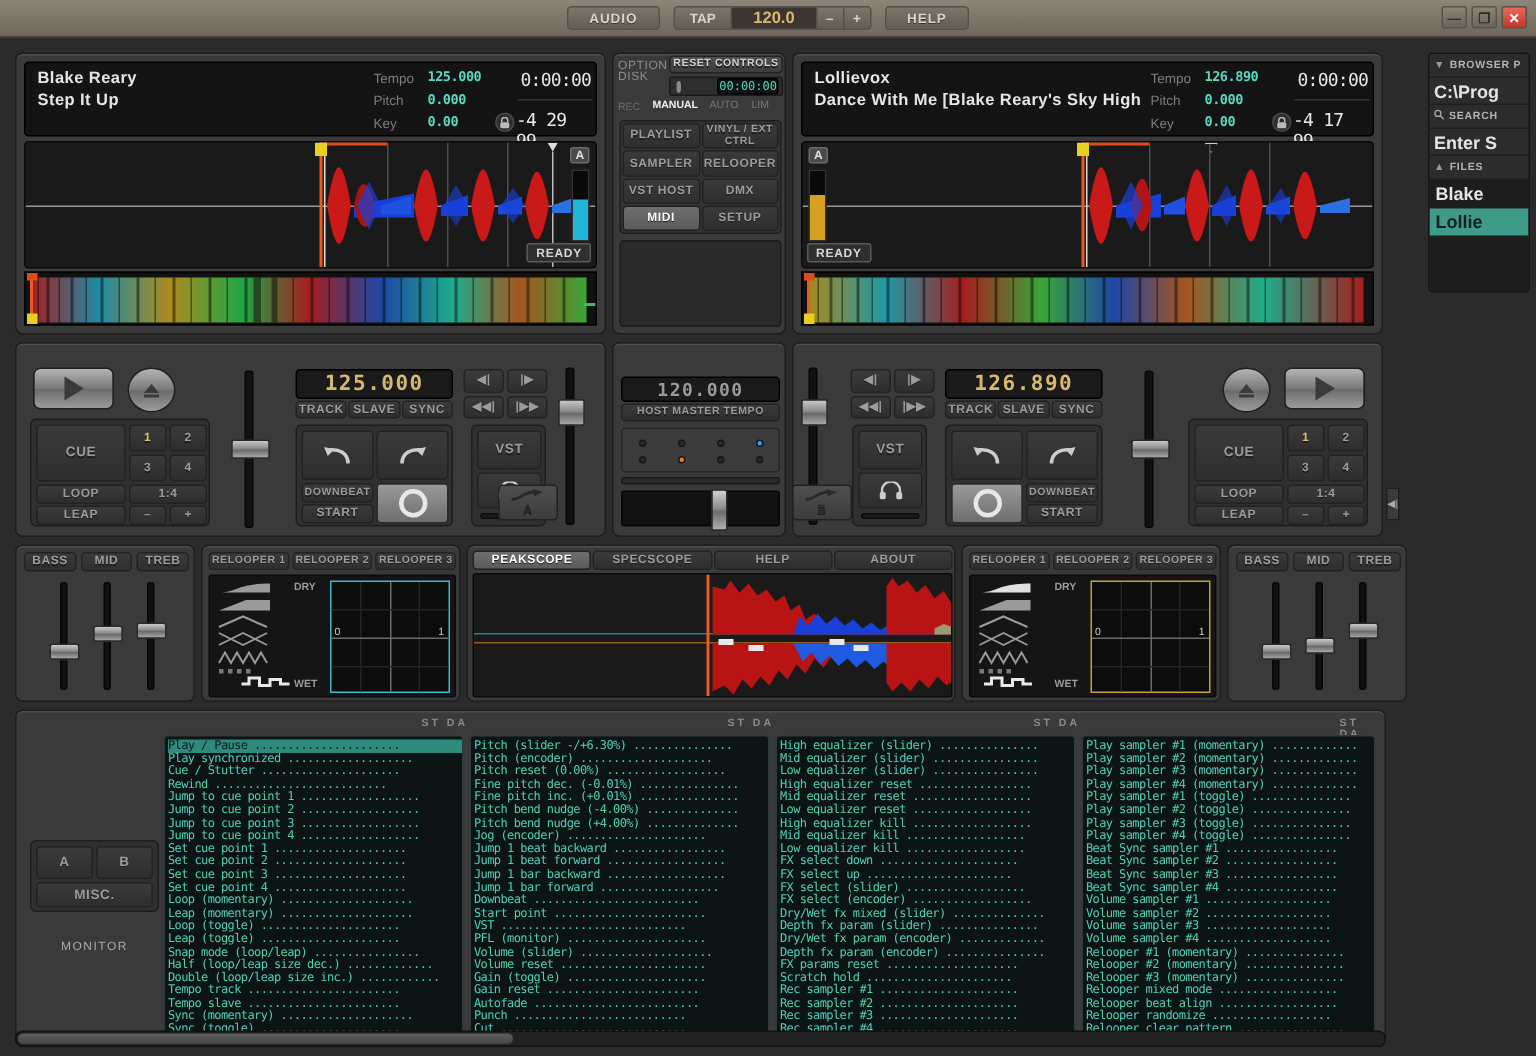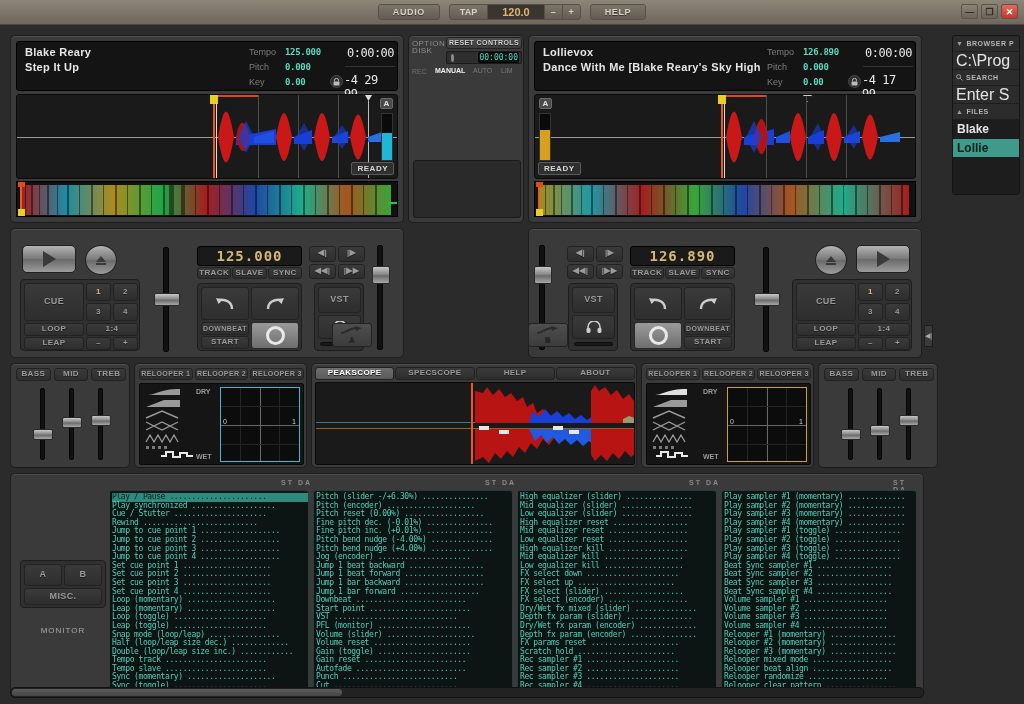--- a/index.html
+++ b/index.html
@@ -136,21 +136,21 @@
   .stda{ position:absolute; color:#8a8a8a; font-size:7px; font-weight:bold;
     letter-spacing:2px;}
 
   
   #browser{ position:absolute; background:#2c2c2c; border:1px solid #151515;
     border-radius:3px; overflow:hidden;}
   .br-row{ height:16px; display:flex; align-items:center; padding:0 3px;
     border-bottom:1px solid #1e1e1e; font-size:7px; font-weight:bold;
     color:#b4b4b4; letter-spacing:.5px;}
   .br-path{ height:18px; display:flex; align-items:center; padding:0 3px;
-    color:#e4e4e4; font-size:16px; font-weight:normal; border-bottom:1px solid #1e1e1e;}
+    color:#e4e4e4; font-size:12px; font-weight:bold; border-bottom:1px solid #1e1e1e;}
   .br-file{ height:19px; display:flex; align-items:center; padding:0 4px;
     color:#e4e4e4; font-size:12px; font-weight:bold; border-bottom:1px solid #1e1e1e;
     background:#1d1d1d;}
   .br-file.sel{ background:#3f9a8a; color:#0e1f1c;}
   .br-empty{ height:19px; border-bottom:1px solid #1e1e1e; background:#1d1d1d;}
 
   #botscroll{ position:absolute; left:10px; bottom:6px; width:914px; height:11px;
     background:#222; border:1px solid #111; border-radius:5px;}
   #botscroll i{ position:absolute; left:1px; top:1px; width:330px; height:7px;
     background:linear-gradient(#5e5e5e,#444); border-radius:4px; display:block;}
@@ -422,20 +422,30 @@
     <div style="position:absolute;left:3px;top:10px;font-size:8px;color:#8e8e8e;letter-spacing:.4px;">DISK</div>
     <div style="position:absolute;left:37px;top:15px;width:76px;height:13px;background:#2e2e2e;border:1px solid #1a1a1a;border-radius:2px;display:flex;align-items:center;">
       <span style="width:8px;height:8px;border-radius:50%;background:#8a8a8a;margin:0 4px;"></span>
       <span class="lcd" style="flex:1;height:11px;margin-right:2px;font-size:8px;">00:00:00</span>
     </div>
     <div style="position:absolute;left:3px;top:32px;font-size:7px;color:#6e6e6e;">REC</div>
     <div style="position:absolute;left:26px;top:31px;font-size:7px;font-weight:bold;color:#f0f0f0;">MANUAL</div>
     <div style="position:absolute;left:64px;top:31px;font-size:7px;color:#7a7a7a;">AUTO</div>
     <div style="position:absolute;left:92px;top:31px;font-size:7px;color:#7a7a7a;">LIM</div>
 
+    <div style="position:absolute;left:4px;top:44px;width:108px;height:76px;background:#333;border:1px solid #1e1e1e;border-radius:3px;display:grid;grid-template-columns:1fr 1fr;grid-template-rows:repeat(4,1fr);gap:1px;padding:1px;">
+      <div class="btn dark">PLAYLIST</div>
+      <div class="btn dark" style="font-size:7px;">VINYL / EXT CTRL</div>
+      <div class="btn dark">SAMPLER</div>
+      <div class="btn dark">RELOOPER</div>
+      <div class="btn dark">VST HOST</div>
+      <div class="btn dark">DMX</div>
+      <div class="btn on">MIDI</div>
+      <div class="btn dark">SETUP</div>
+    </div>
     <div style="position:absolute;left:4px;top:124px;width:108px;height:58px;background:#2a2a2a;border:1px solid #1b1b1b;border-radius:3px;"></div>
   </div>
 
   <div class="panel" style="left:10px;top:203px;width:394px;height:130px;">
     <div class="playbtn" style="left:11px;top:16px;width:54px;height:28px;">
         <span class="tri"></span>
       </div>
     <div class="ejbtn" style="left:74px;top:16px;width:32px;height:30px;">
       <span class="ej-t"></span>
         <span class="ej-b"></span>
@@ -495,20 +505,39 @@
         <svg width="16" height="12" viewBox="0 0 16 12">
             <path d="M2 9V6a6 6 0 0112 0v3" stroke="#ccc" stroke-width="1.6" fill="none"></path>
             <rect x="0.5" y="7" width="4" height="5" rx="1.4" fill="#ccc"></rect>
             <rect x="11.5" y="7" width="4" height="5" rx="1.4" fill="#ccc"></rect>
           </svg>
       </div>
       <div style="position:absolute;left:5px;top:58px;width:39px;height:4px;background:#1a1a1a;border:1px solid #0d0d0d;border-radius:2px;"></div>
     </div>
   </div>
 
+  <div class="panel" style="left:408px;top:203px;width:116px;height:130px;">
+    <div class="bpm" style="position:absolute;left:5px;top:22px;width:106px;height:17px;font-size:12px;color:#9a9a9a;">120.000</div>
+    <div class="btn dark" style="position:absolute;left:5px;top:40px;width:106px;height:12px;font-size:7px;">HOST MASTER TEMPO</div>
+    <div style="position:absolute;left:5px;top:56px;width:106px;height:30px;background:#3b3b3b;border:1px solid #252525;border-radius:3px;">
+      <div style="position:absolute;left:11px;top:7px;width:5px;height:5px;border-radius:50%;background:#2a2a2a;border:1px solid #161616;"></div>
+      <div style="position:absolute;left:37px;top:7px;width:5px;height:5px;border-radius:50%;background:#2a2a2a;border:1px solid #161616;"></div>
+      <div style="position:absolute;left:63px;top:7px;width:5px;height:5px;border-radius:50%;background:#2a2a2a;border:1px solid #161616;"></div>
+      <div style="position:absolute;left:89px;top:7px;width:5px;height:5px;border-radius:50%;background:#2aa8e8;border:1px solid #161616;"></div>
+      <div style="position:absolute;left:11px;top:18px;width:5px;height:5px;border-radius:50%;background:#2a2a2a;border:1px solid #161616;"></div>
+      <div style="position:absolute;left:37px;top:18px;width:5px;height:5px;border-radius:50%;background:#e88020;border:1px solid #161616;"></div>
+      <div style="position:absolute;left:63px;top:18px;width:5px;height:5px;border-radius:50%;background:#2a2a2a;border:1px solid #161616;"></div>
+      <div style="position:absolute;left:89px;top:18px;width:5px;height:5px;border-radius:50%;background:#2a2a2a;border:1px solid #161616;"></div>
+    </div>
+    <div style="position:absolute;left:5px;top:89px;width:106px;height:5px;background:#2a2a2a;border:1px solid #1a1a1a;border-radius:2px;"></div>
+    <div class="hslot" style="left:5px;top:98px;width:106px;height:24px;">
+      <div class="hknob" style="left:59px;top:-2px;width:11px;height:28px;"></div>
+    </div>
+    <div class="btn" style="position:absolute;left:-74px;top:98px;width:0;height:0;"></div>
+  </div>
 
   <div class="btn" style="position:absolute;left:332px;top:298px;width:40px;height:24px;flex-direction:column;gap:1px;z-index:5;">
     <svg width="24" height="9" viewBox="0 0 24 9">
         <path d="M1 7C7 7 9 2 16 2" stroke="#2a2a2a" stroke-width="2" fill="none"></path>
         <path d="M22 2 L15 0 L16 5Z" fill="#2a2a2a"></path>
       </svg>
     <span style="font-size:8px;color:#2a2a2a;font-weight:bold;">A</span>
   </div>
   <div class="btn" style="position:absolute;left:528px;top:298px;width:40px;height:24px;flex-direction:column;gap:1px;z-index:5;">
     <svg width="24" height="9" viewBox="0 0 24 9">

